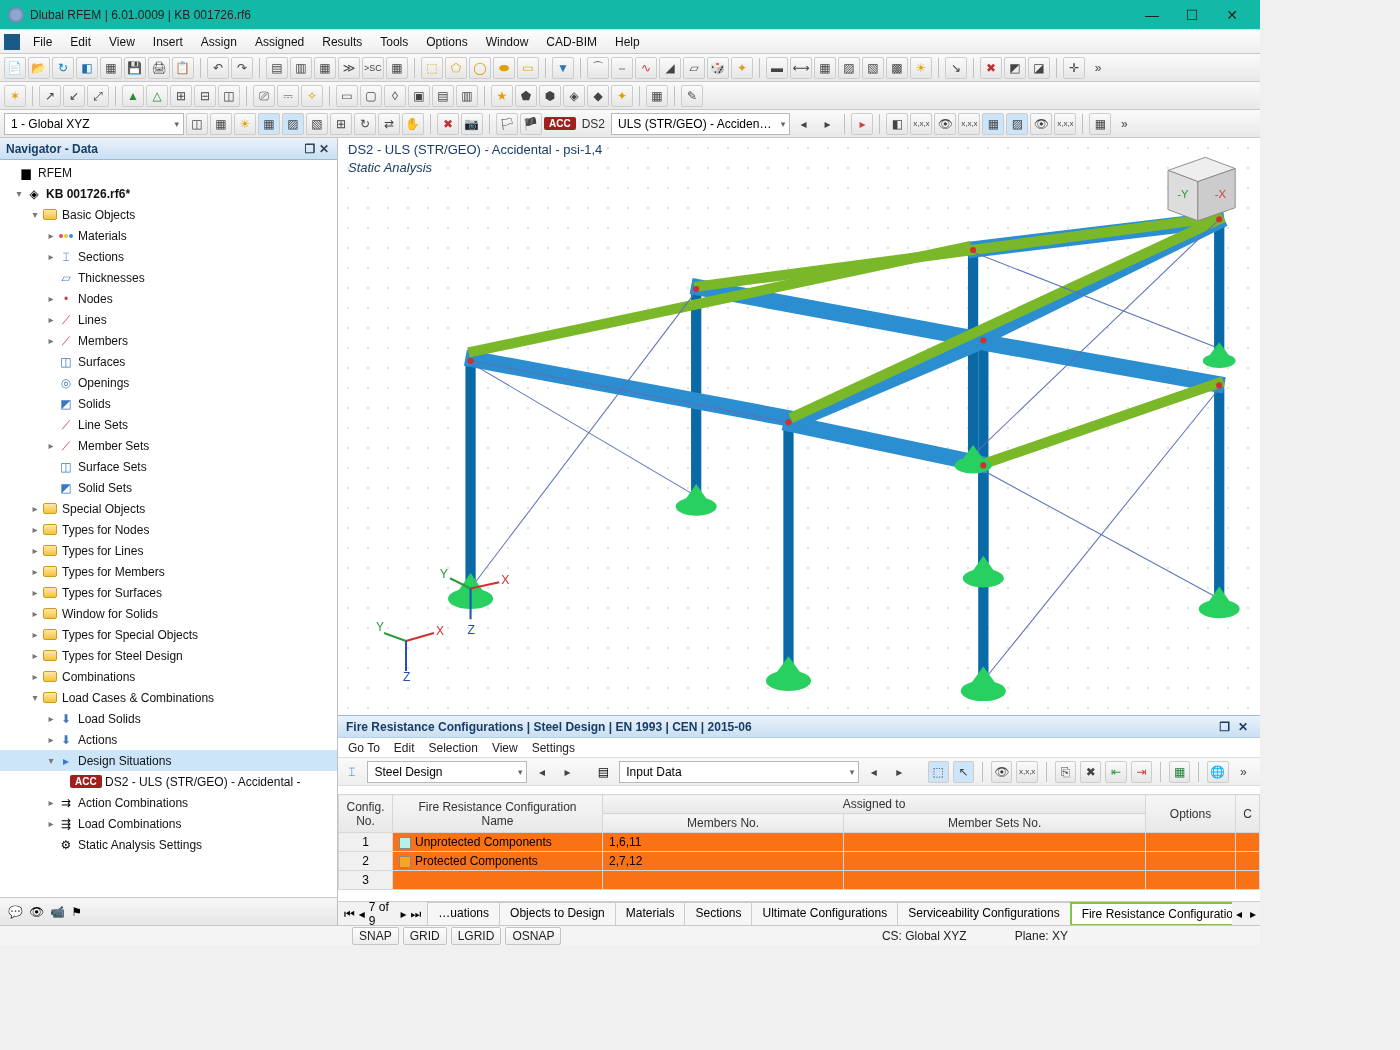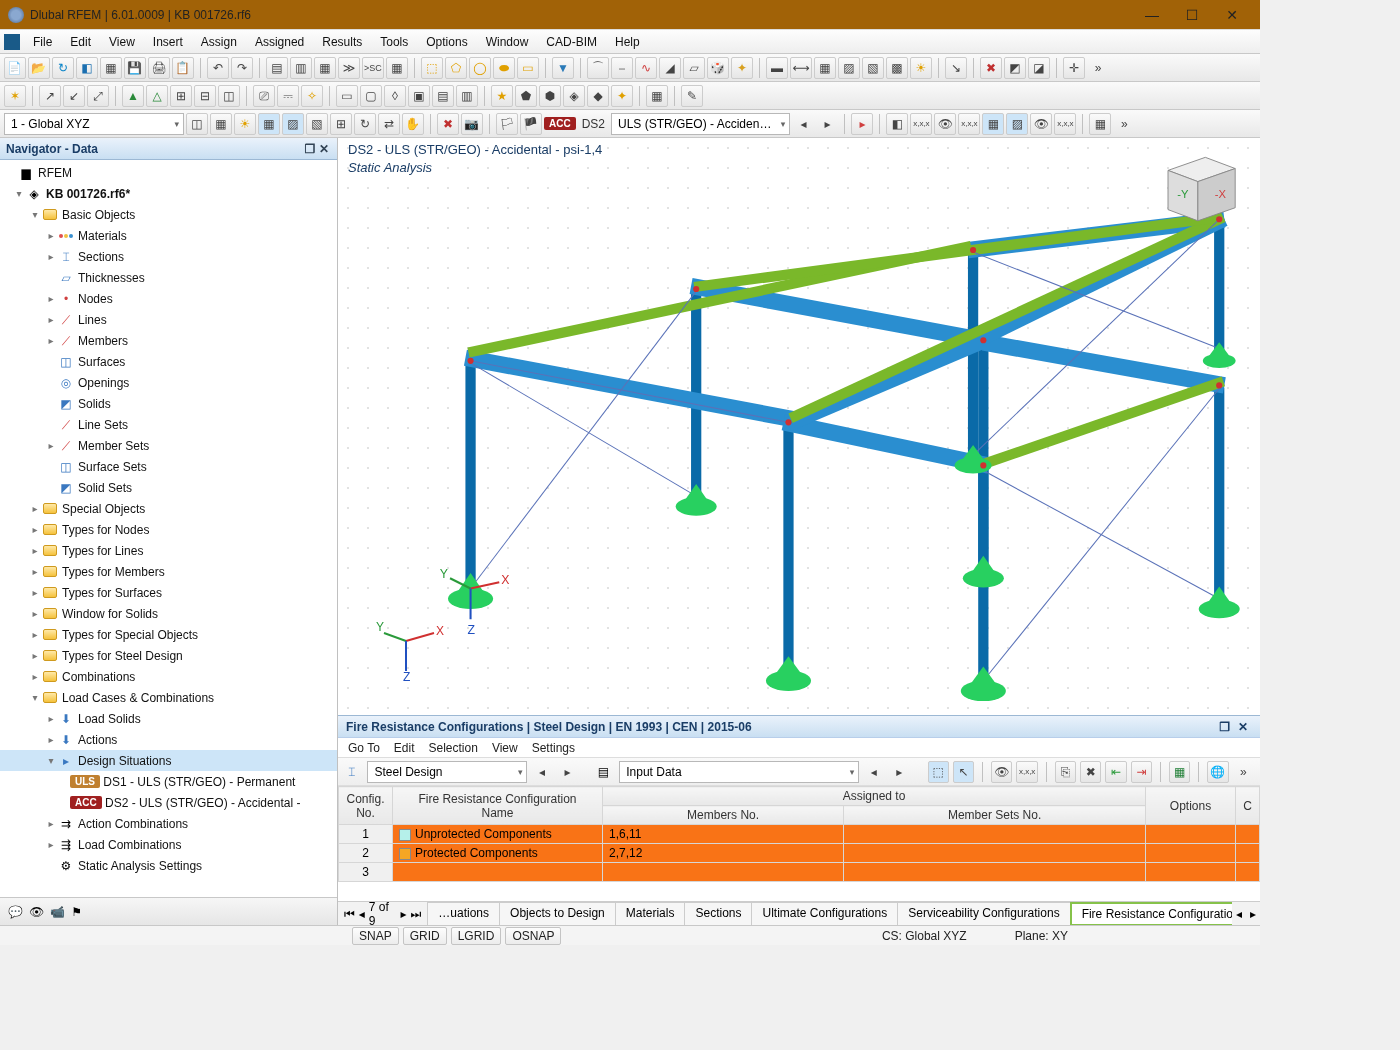--- a/index.html
+++ b/index.html
@@ -1,19 +1,19 @@
 <!DOCTYPE html>
 <html><head>
 <meta charset="utf-8">
 <style>
 * { margin: 0; padding: 0; box-sizing: border-box; font-family: "Segoe UI", Tahoma, sans-serif; font-size: 12px; }
 body { width: 1260px; height: 945px; background: #f0f0f0; display: flex; flex-direction: column; overflow: hidden; }
 
 
-.titlebar { height: 30px; background: #a16207; display: flex; align-items: center; padding: 0 8px; border-bottom: 1px solid #ddd; }
+.titlebar { height: 30px; background: #14b8a6; display: flex; align-items: center; padding: 0 8px; border-bottom: 1px solid #ddd; }
 .titlebar .appicon { width: 16px; height: 16px; background: radial-gradient(circle, #8aa8d0 40%, #46628c 100%); border-radius: 50%; margin-right: 6px; }
 .titlebar .title { flex: 1; font-size: 12px; color: #222; }
 .titlebar .winbtn { width: 40px; height: 22px; display: flex; align-items: center; justify-content: center; color: #222; font-size: 14px; }
 
 
 .menubar { height: 24px; background: linear-gradient(#fdfdfd,#eee); border-bottom: 1px solid #c8c8c8; display: flex; align-items: center; padding: 0 4px; }
 .menubar .mlogo { width: 16px; height: 16px; background: #195a88; margin-right: 4px;}
 .menubar .menuitem { padding: 3px 9px; color: #111; cursor: default; }
 
 
@@ -55,21 +55,21 @@
 .vptxt2 { position: absolute; left: 10px; top: 22px; color: #1a3d66; font-style: italic; font-size: 13px;}
 .navcube { position: absolute; right: 16px; top: 10px; width: 96px; height: 84px; }
 .dotbg { position:absolute; inset:0; background-image: radial-gradient(#d6d6d6 1px, transparent 1px); background-size: 20px 20px; opacity:.7;}
 .cs-axis { position:absolute; left:38px; bottom:32px; font-size:11px;}
 
 
 .bottompanel { height: 210px; border-top: 1px solid #9cb8d4; display: flex; flex-direction: column; background: #fff; }
 .bphdr { height: 22px; background: linear-gradient(#eaf2fb,#c9dff2); display: flex; align-items: center; padding: 0 8px; font-weight: bold; color: #1a3d66; border-bottom:1px solid #b8ceea;}
 .bpmenu { height: 20px; display: flex; align-items: center; gap: 14px; padding: 0 10px; color: #222; border-bottom:1px solid #ddd;}
 .bptoolbar { height: 28px; display: flex; align-items: center; gap: 4px; padding: 0 6px; border-bottom:1px solid #ddd; background:linear-gradient(#fafafa,#eee);}
-.bptable { flex: 1; overflow: auto; }
+.bptable { flex: 1; overflow: auto; margin-top: 8px; }
 table.grid { border-collapse: collapse; width: 100%; }
 table.grid th, table.grid td { border: 1px solid #d6d6d6; padding: 2px 6px; height:18px; font-size:12px; background:#f97316;}
 table.grid th { background: linear-gradient(#f6f6f6,#e8e8e8); color:#333; font-weight:normal; text-align:center;}
 table.grid td.rownum { background:#f0f0f0; text-align:center; width:40px;}
 .bptabs { height: 24px; display: flex; align-items: center; border-top:1px solid #ccc; background:#f2f2f2;}
 .bptab { padding: 3px 10px; border: 1px solid #ccc; border-bottom: none; background: #f6f6f6; margin-right:-1px; font-size:12px; cursor:default; white-space:nowrap;}
 .bptab.active { background: #fff; border: 2px solid #86c24a; }
 .pgnav { display:flex; align-items:center; gap:4px; padding:0 6px;}
 
 .statusbar { height: 20px; border-top: 1px solid #c8c8c8; background: #f4f4f4; display: flex; align-items: center; padding: 0 8px; gap: 4px; font-size: 11px; color:#222;}
@@ -419,21 +419,20 @@
       <div class="treerow" style="padding-left:44px;">
           <span class="twist">▸</span>
           <span class="ticon" style="color:#3a78c0;">⬇</span>
           <span class="tlabeltxt">Actions</span>
         </div>
       <div class="treerow selected" style="padding-left:44px;">
           <span class="twist">▾</span>
           <span class="ticon" style="color:#3a78c0;">▸</span>
           <span class="tlabeltxt">Design Situations</span>
         </div>
-      <div class="treerow" style="padding-left:70px;"><span class="ulsbadge">ULS</span>&nbsp;<span class="tlabeltxt">DS1 - ULS (STR/GEO) - Permanent </span></div>
       <div class="treerow" style="padding-left:70px;"><span class="accbadge">ACC</span>&nbsp;<span class="tlabeltxt">DS2 - ULS (STR/GEO) - Accidental -</span></div>
       <div class="treerow" style="padding-left:44px;">
           <span class="twist">▸</span>
           <span class="ticon">⇉</span>
           <span class="tlabeltxt">Action Combinations</span>
         </div>
       <div class="treerow" style="padding-left:44px;">
           <span class="twist">▸</span>
           <span class="ticon">⇶</span>
           <span class="tlabeltxt">Load Combinations</span>

